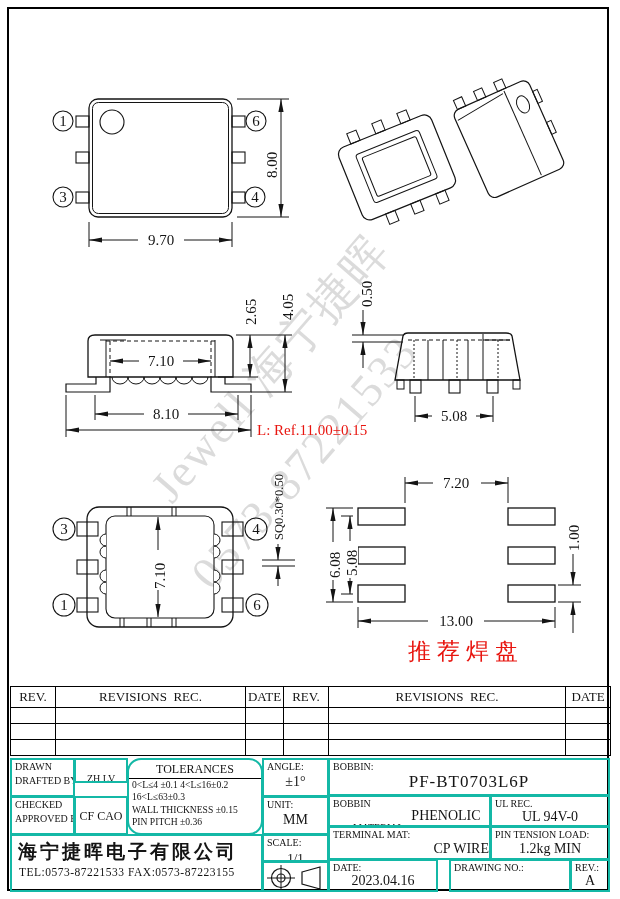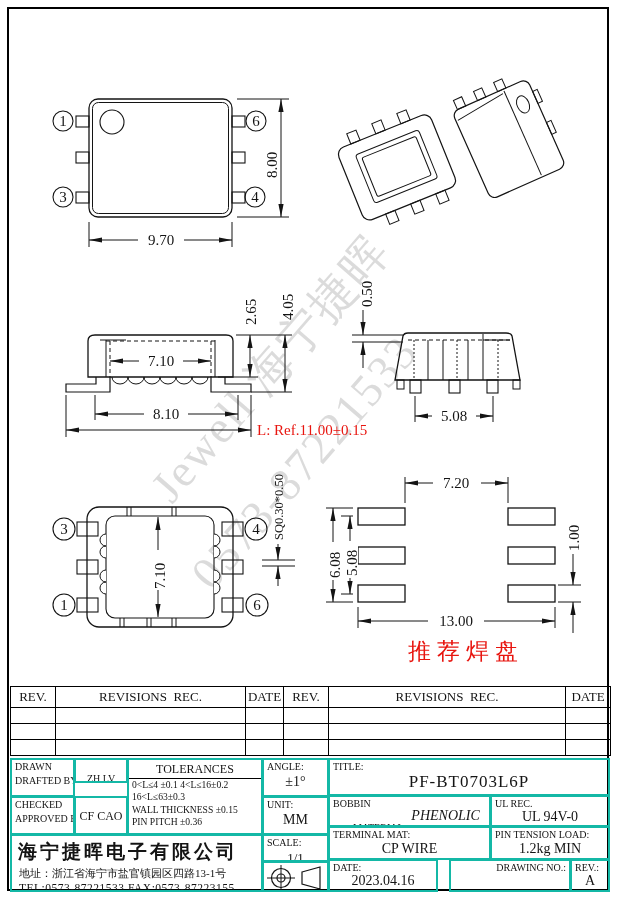--- a/index.html
+++ b/index.html
@@ -342,30 +342,29 @@
     <div class="cell" style="left:64px;top:0;width:54px;height:25px;line-height:37px;text-align:center;font-size:10px;">
       <span>ZH LV</span>
     </div>
     <div class="cell" style="left:0;top:38px;width:65px;height:39px;">
       <div class="lab">CHECKED</div>
       <div class="lab">APPROVED BY</div>
     </div>
     <div class="cell" style="left:64px;top:38px;width:54px;height:39px;line-height:37px;text-align:center;font-size:12px;">
       <span>CF CAO</span>
     </div>
-    <div class="cell" style="left:117px;top:0;width:136px;height:77px;">
+    <div class="cell" style="left:117px;top:0;width:136px;height:77px;border-radius:14px;">
       <div class="toltitle">TOLERANCES</div>
       <div class="tolline">0&lt;L≤4 ±0.1 4&lt;L≤16±0.2</div>
       <div class="tolline">16&lt;L≤63±0.3</div>
       <div class="tolline">WALL THICKNESS ±0.15</div>
       <div class="tolline">PIN PITCH ±0.36</div>
     </div>
     <div class="cell" style="left:0;top:76px;width:253px;height:58px;">
       <div class="coname">海宁捷晖电子有限公司</div>
-      <div class="coaddr">地址：浙江省海宁市盐官镇园区四路13-1号</div>
       <div class="cotel">TEL:0573-87221533 FAX:0573-87223155</div>
     </div>
     <div class="cell" style="left:252px;top:0;width:67px;height:39px;">
       <div class="lab">ANGLE:</div>
       <div class="cval">±1°</div>
     </div>
     <div class="cell" style="left:252px;top:38px;width:67px;height:39px;">
       <div class="lab">UNIT:</div>
       <div class="cval">MM</div>
     </div>
@@ -378,47 +377,47 @@
         <g fill="none" stroke="#141414" stroke-width="1.2">
           <circle cx="17" cy="15" r="9.5"></circle>
           <circle cx="17" cy="15" r="4"></circle>
           <line x1="3" y1="15" x2="31" y2="15" stroke-width="1"></line>
           <line x1="17" y1="2" x2="17" y2="28" stroke-width="1"></line>
           <path d="M38,9 L56,4 L56,26 L38,21 Z"></path>
         </g>
       </svg>
     </div>
     <div class="cell" style="left:318px;top:0;width:282px;height:38px;">
-      <div class="lab">TITLE:</div>
+      <div class="lab">BOBBIN:</div>
       <div style="text-align:center;font-size:17px;letter-spacing:1px;margin-top:-2px;">PF-BT0703L6P</div>
     </div>
     <div class="cell" style="left:318px;top:37px;width:163px;height:32px;">
       <div style="display:flex;align-items:center;">
         <div class="lab"><span>BOBBIN</span><br>
         <span>MATERIAL:</span></div>
-        <div style="font-size:14px;margin-left:2px;font-style:italic;">PHENOLIC</div>
+        <div style="font-size:14px;margin-left:2px;">PHENOLIC</div>
       </div>
     </div>
     <div class="cell" style="left:480px;top:37px;width:120px;height:32px;">
       <div class="lab">UL REC.</div>
       <div style="text-align:center;font-size:14px;margin-top:-2px;">UL 94V-0</div>
     </div>
     <div class="cell" style="left:318px;top:68px;width:163px;height:34px;">
       <div class="lab">TERMINAL MAT:</div>
-      <div style="text-align:center;font-size:14px;margin-top:-1px;">CP WIRE</div>
+      <div style="text-align:right;font-size:14px;margin-top:-1px;">CP WIRE</div>
     </div>
     <div class="cell" style="left:480px;top:68px;width:120px;height:34px;">
       <div class="lab">PIN TENSION LOAD:</div>
       <div style="text-align:center;font-size:14px;margin-top:-1px;">1.2kg MIN</div>
     </div>
     <div class="cell" style="left:318px;top:101px;width:110px;height:33px;">
       <div class="lab">DATE:</div>
       <div style="text-align:center;font-size:14px;margin-top:-2px;">2023.04.16</div>
     </div>
-    <div class="cell" style="left:439px;top:101px;width:122px;height:33px;text-align:right;">
+    <div class="cell" style="left:439px;top:101px;width:122px;height:33px;">
       <div class="lab">DRAWING NO.:</div>
       <div style="text-align:center;font-size:14px;"></div>
     </div>
     <div class="cell" style="left:560px;top:101px;width:40px;height:33px;">
       <div class="lab">REV.:</div>
       <div style="text-align:center;font-size:14px;margin-top:-2px;">A</div>
     </div>
   </div>
 </div>
 

